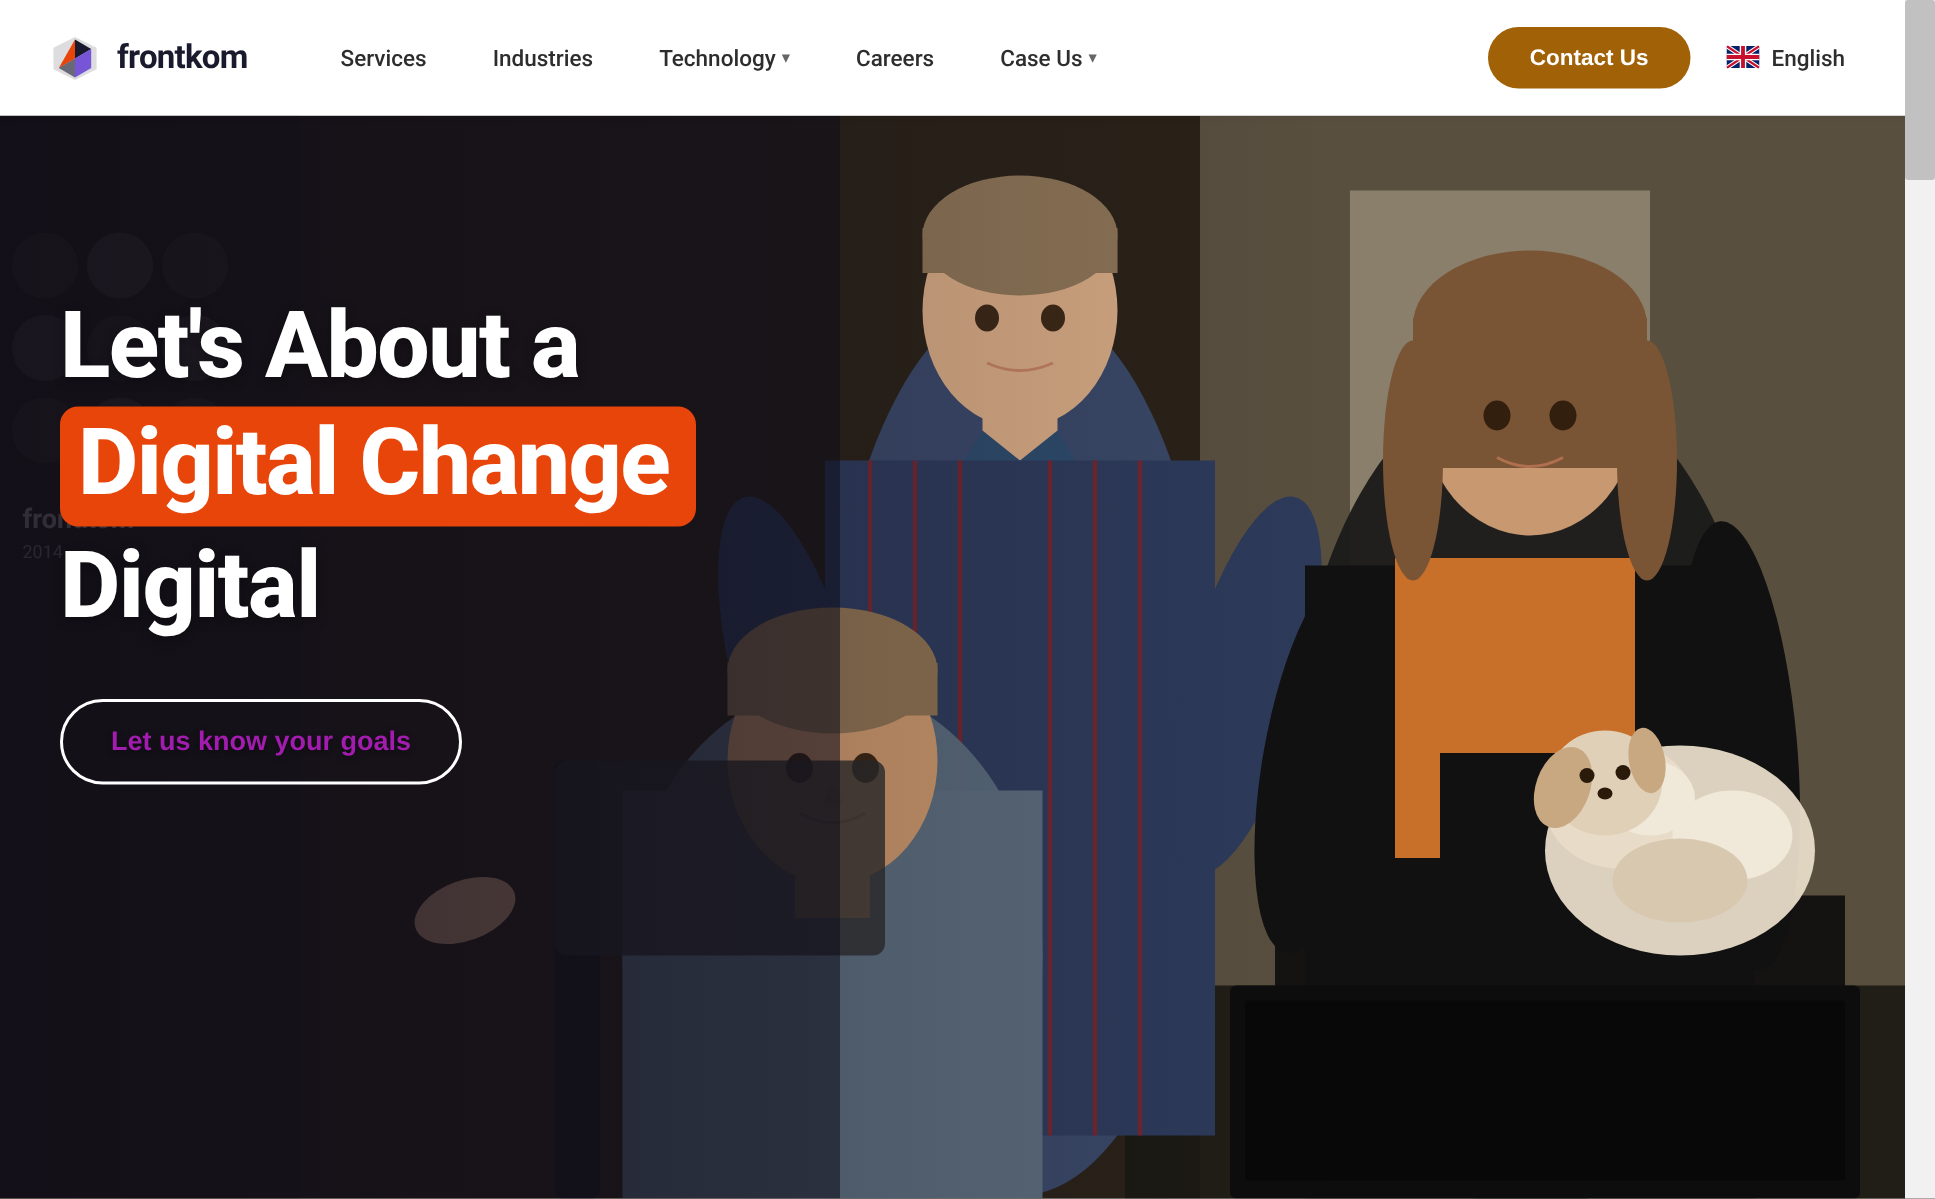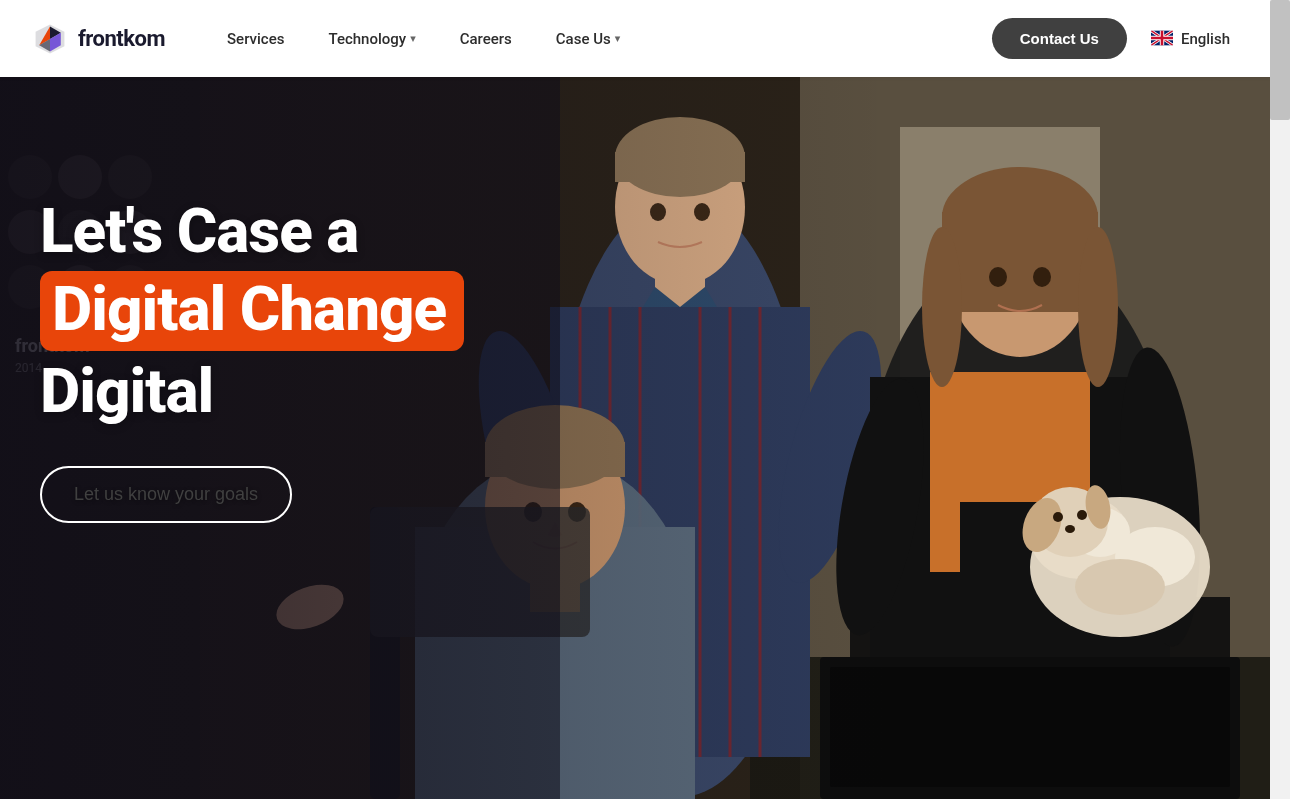--- a/index.html
+++ b/index.html
@@ -79,21 +79,21 @@
     }
 
     .nav-right {
       display: flex;
       align-items: center;
       gap: 16px;
       margin-left: auto;
     }
 
     .contact-btn {
-      background: #404040;
+      background: #a16207;
       color: #ffffff;
       border: none;
       border-radius: 30px;
       padding: 12px 28px;
       font-size: 15px;
       font-weight: 600;
       cursor: pointer;
       white-space: nowrap;
     }
 
@@ -211,22 +211,22 @@
 
     .hero-cta {
       display: inline-flex;
       align-items: center;
       margin-top: 40px;
       background: transparent;
       border: 2.5px solid #ffffff;
       border-radius: 32px;
       padding: 16px 32px;
       font-size: 18px;
-      font-weight: 400;
-      color: #404040;
+      font-weight: 700;
+      color: #a21caf;
       cursor: pointer;
       text-shadow: 0 1px 4px rgba(0,0,0,0.4);
     }
   </style>
 </head>
 <body>
 
 <div class="scrollbar">
   <div class="scrollbar-thumb"></div>
 </div>
@@ -240,20 +240,23 @@
       <polygon points="20,6 32,13 20,20" fill="#1a1a2e"></polygon>
       <polygon points="20,20 32,13 32,27 20,34" fill="#5c35d4" opacity="0.8"></polygon>
       <polygon points="20,20 8,27 20,34" fill="#1a1a2e" opacity="0.6"></polygon>
     </svg>
     <span class="logo-text">frontkom</span>
   </a>
 
   <div class="nav-links">
     <a class="nav-link" href="#">
       <span>Services</span>
+    </a>
+    <a class="nav-link" href="#">
+      <span>Industries</span>
     </a>
     <a class="nav-link" href="#">
       <span>Technology</span>
       <span class="chevron">▾</span>
     </a>
     <a class="nav-link" href="#">
       <span>Careers</span>
     </a>
     <a class="nav-link" href="#">
       <span>Case Us</span>
@@ -406,20 +409,20 @@
       <linearGradient id="fadeGrad" x1="0%" y1="0%" x2="100%" y2="0%">
         <stop offset="0%" stop-color="rgba(15,12,25,0.6)"></stop>
         <stop offset="45%" stop-color="rgba(15,12,25,0.15)"></stop>
         <stop offset="70%" stop-color="rgba(15,12,25,0.0)"></stop>
       </linearGradient>
     </defs>
     <rect x="0" y="0" width="1270" height="722" fill="url(#fadeGrad)"></rect>
   </svg>
 
   <div class="hero-content">
-    <div class="hero-title-line1">Let's Case a</div>
+    <div class="hero-title-line1">Let's About a</div>
     <div class="hero-title-highlight">Digital Change</div>
     <div class="hero-title-line3">Digital</div>
 
     <button class="hero-cta">Let us know your goals</button>
   </div>
 
 </section>
 
 </body></html>

